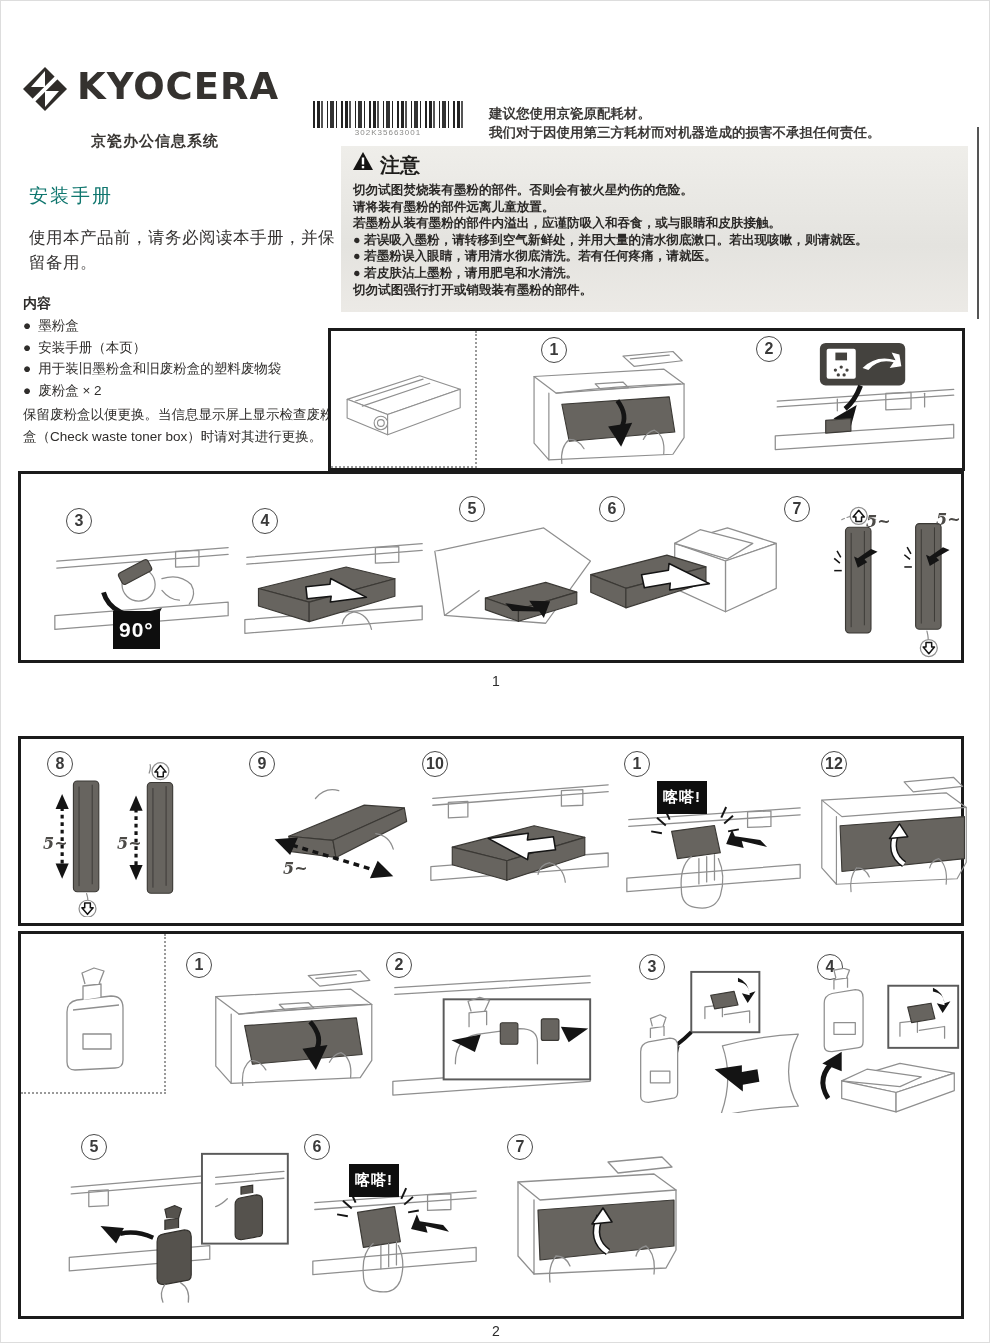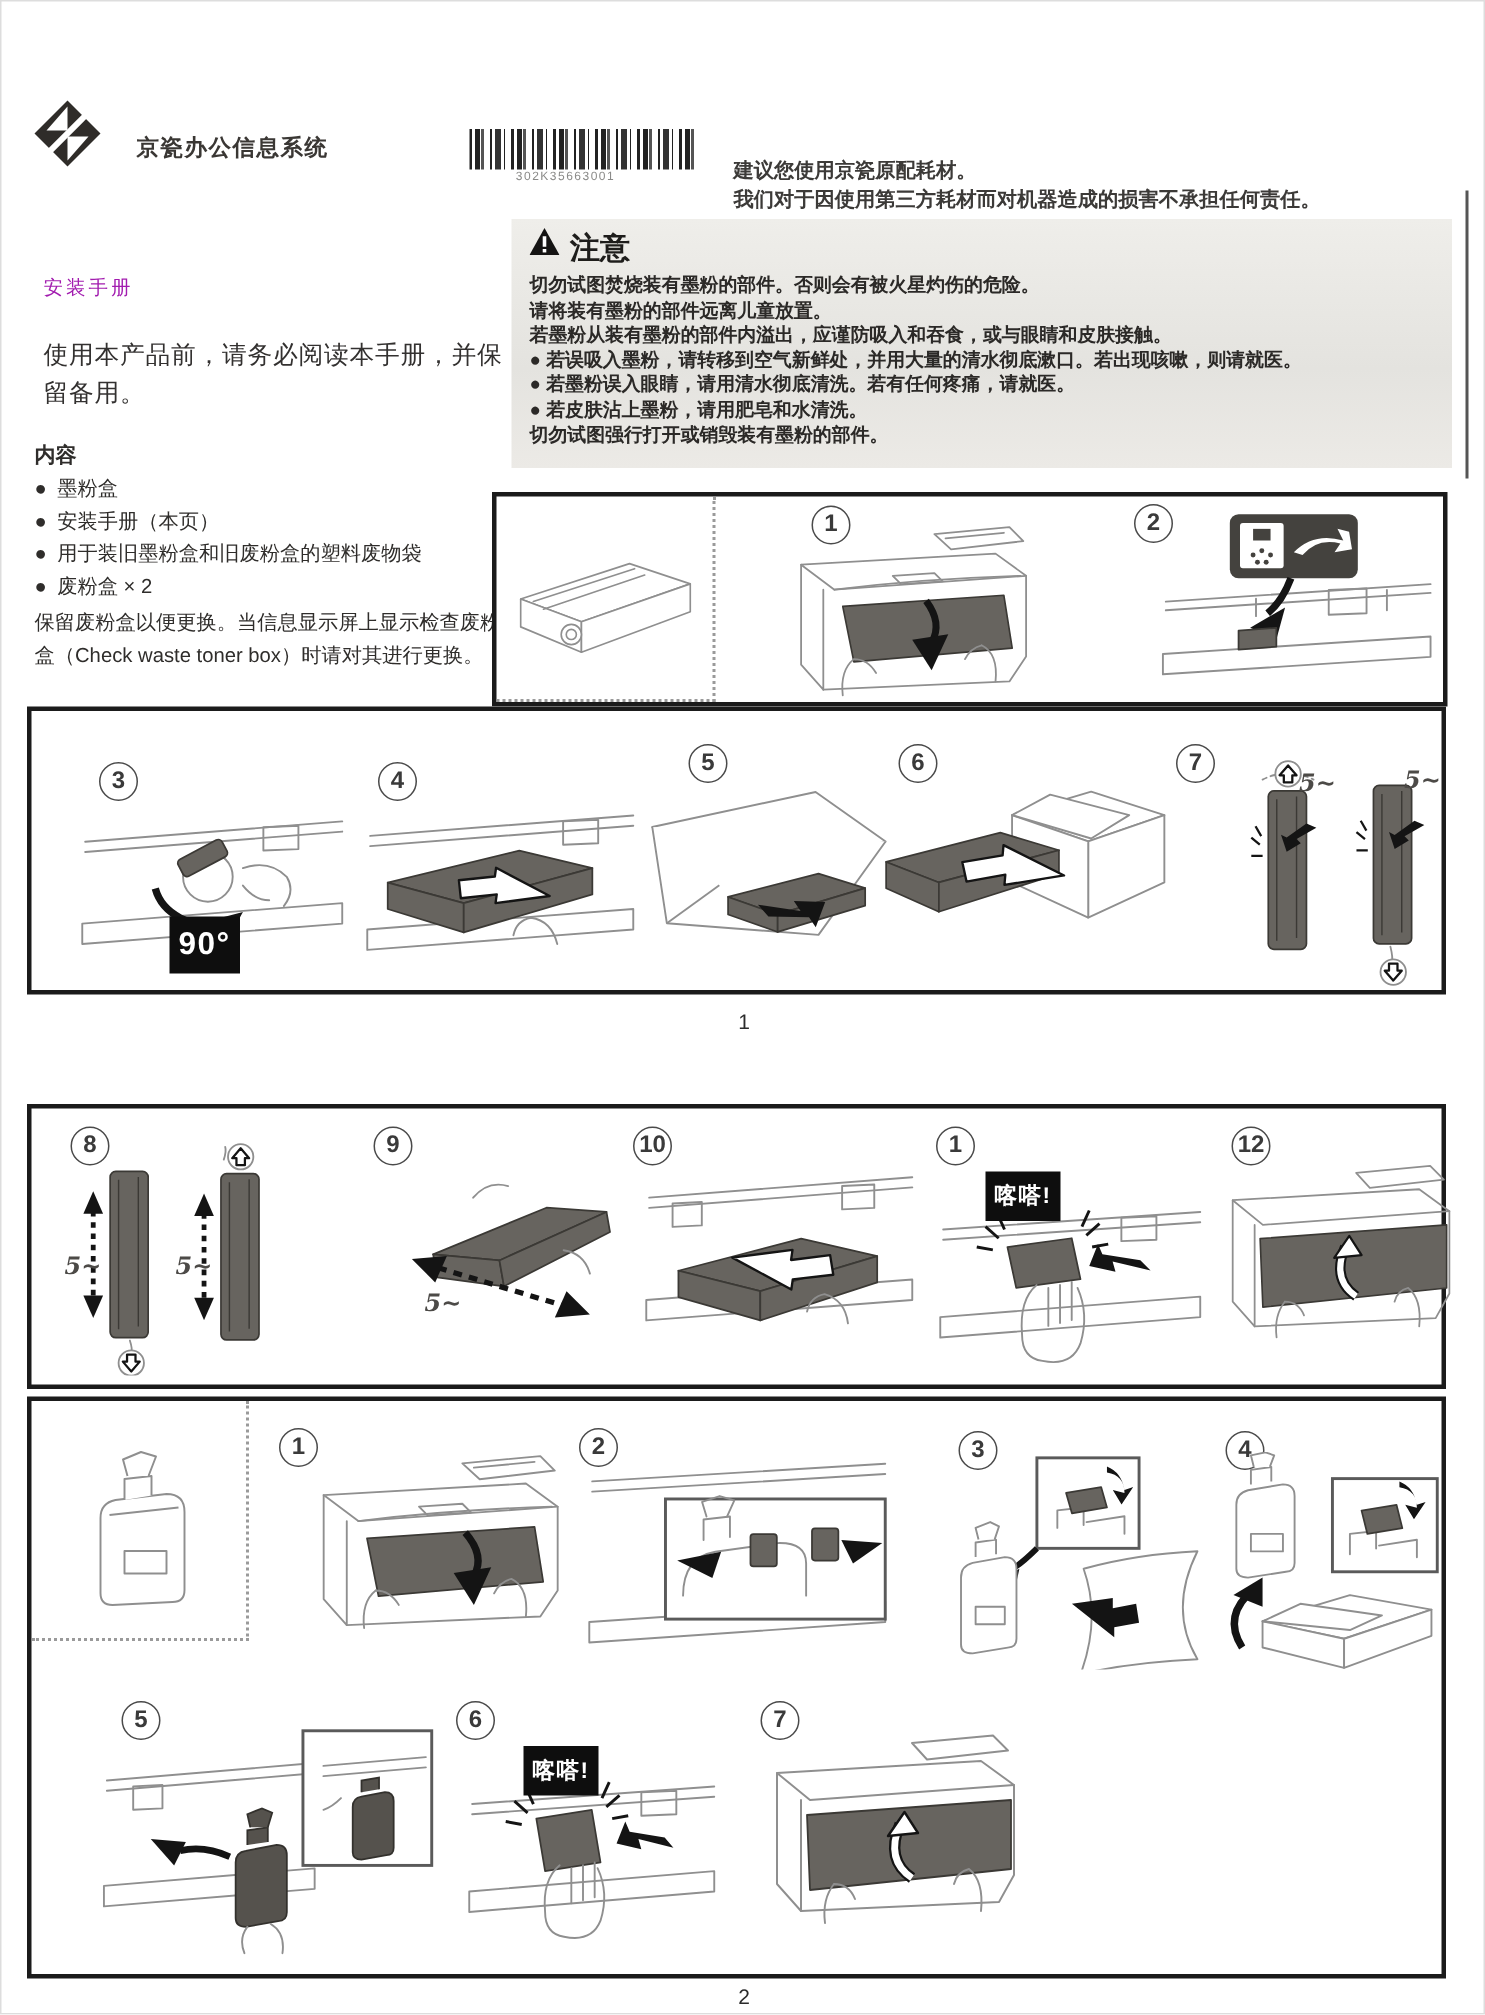--- a/index.html
+++ b/index.html
@@ -23,21 +23,21 @@
   .barcode{background:repeating-linear-gradient(90deg,
       #222 0 2px,#fff 2px 4px,#222 4px 7px,#fff 7px 8px,#555 8px 10px,#fff 10px 14px,
       #222 14px 15px,#fff 15px 17px,#333 17px 21px,#fff 21px 23px,#222 23px 24px,#fff 24px 28px)}
   .barcode-num{font-size:8px;color:#8a8a88;text-align:center;letter-spacing:1px}
   .notice-line{font-size:13.5px;font-weight:bold;color:#3c3a38;line-height:19px;white-space:nowrap}
   .caution{position:absolute;background:linear-gradient(180deg,#efeeea,#e4e3df 60%,#eceae6);
            padding:6px 12px 8px 12px}
   .caution-title{display:flex;align-items:flex-start;gap:7px;font-size:20px;font-weight:bold;color:#1e1d1b;
            margin-bottom:3px}
   .caution-line{font-size:12.6px;font-weight:bold;color:#2b2927;line-height:16.6px;white-space:nowrap}
-  .side-title{font-size:13px;color:#a21caf;letter-spacing:2px}
+  .side-title{font-size:19px;color:#0f766e;letter-spacing:2px}
   .side-intro{font-size:16.5px;color:#333130;line-height:25px;width:318px;letter-spacing:.5px}
   .side-h{font-size:14px;font-weight:bold;color:#2f2d2b}
   .side-item{font-size:13.5px;color:#2f2d2b;line-height:21.5px;display:flex;gap:7px}
   .side-note{font-size:13.5px;color:#2f2d2b;line-height:21.5px;width:318px}
   .pagenum{position:absolute;width:120px;text-align:center;font-size:14px;color:#2b2b2b}
   .lineart{stroke:#8f8f8f;fill:none;stroke-width:1.3;stroke-linejoin:round;stroke-linecap:round}
   .lineart-f{stroke:#8f8f8f;fill:#fff;stroke-width:1.3;stroke-linejoin:round}
   .dark{fill:#67645f;stroke:#3b3935;stroke-width:1.2;stroke-linejoin:round}
   .blk{fill:#141414;stroke:none}
   .wht{fill:#fff;stroke:#141414;stroke-width:1.6;stroke-linejoin:round}
@@ -50,25 +50,26 @@
 <div class="sheet">
 
   <div class="abs" style="left:20px;top:64px;display:flex;align-items:flex-start;gap:8px">
     <svg width="48" height="48" viewBox="0 0 48 48">
       <polygon points="24,2 46,24 24,46 2,24" fill="#2f2c29"></polygon>
       <polygon points="24,6 24,22 10,22" fill="#fff"></polygon>
       <polygon points="24,26 24,42 38,26" fill="#fff"></polygon>
       <rect x="22" y="2" width="4" height="44" fill="#fff" transform="rotate(45 24 24)"></rect>
     </svg>
     <div>
+      <div class="logo-text">KYOCERA</div>
       <div class="logo-sub" style="margin-left:14px;margin-top:24px">京瓷办公信息系统</div>
     </div>
   </div>
 
-  <div class="abs" style="left:312px;top:85px;width:128px">
+  <div class="abs" style="left:312px;top:100px;width:150px">
     <div class="barcode" style="width:150px;height:27px"></div>
     <div class="barcode-num">302K35663001</div>
   </div>
 
   <div class="abs" style="left:488px;top:103px">
     <div class="notice-line">建议您使用京瓷原配耗材。</div>
     <div class="notice-line">我们对于因使用第三方耗材而对机器造成的损害不承担任何责任。</div>
   </div>
 
   <div class="caution" style="left:340px;top:145px;width:627px;height:166px">

